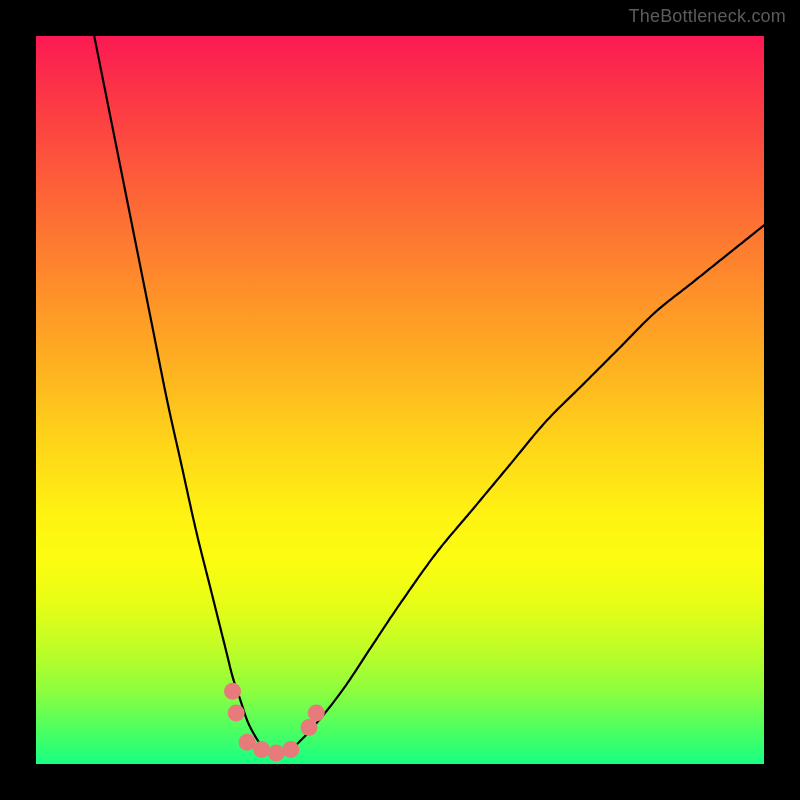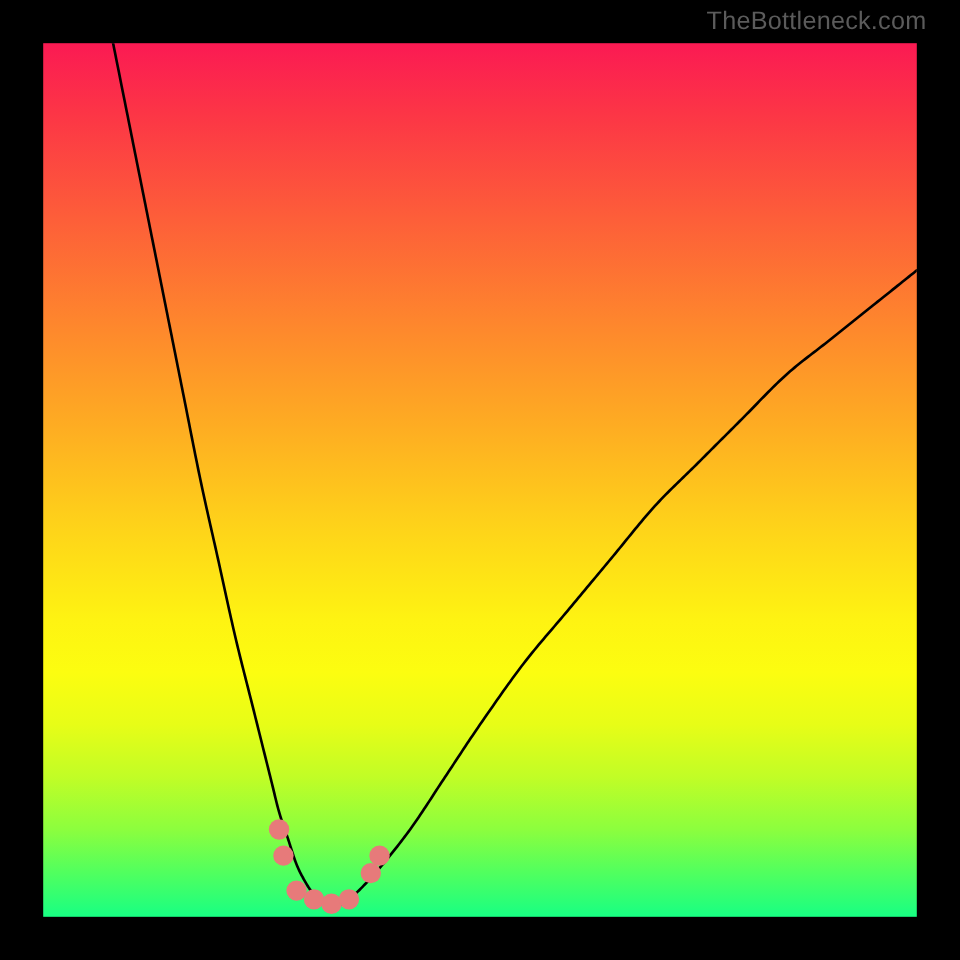--- a/index.html
+++ b/index.html
@@ -46,23 +46,23 @@
   .curve-svg {
     position: absolute;
     left: 0;
     top: 0;
     width: 728px;
     height: 728px;
   }
   .watermark {
     position: absolute;
     top: 6px;
-    right: 28px;
+    right: 14px;
     color: #5b5b5b;
-    font-size: 21px;
+    font-size: 18px;
     font-weight: 500;
     letter-spacing: 0.2px;
   }
 </style>
 </head>
 <body>
 
 <div class="frame">
   <div class="plot-area">
     <svg class="curve-svg" viewBox="0 0 728 728" preserveAspectRatio="none">

